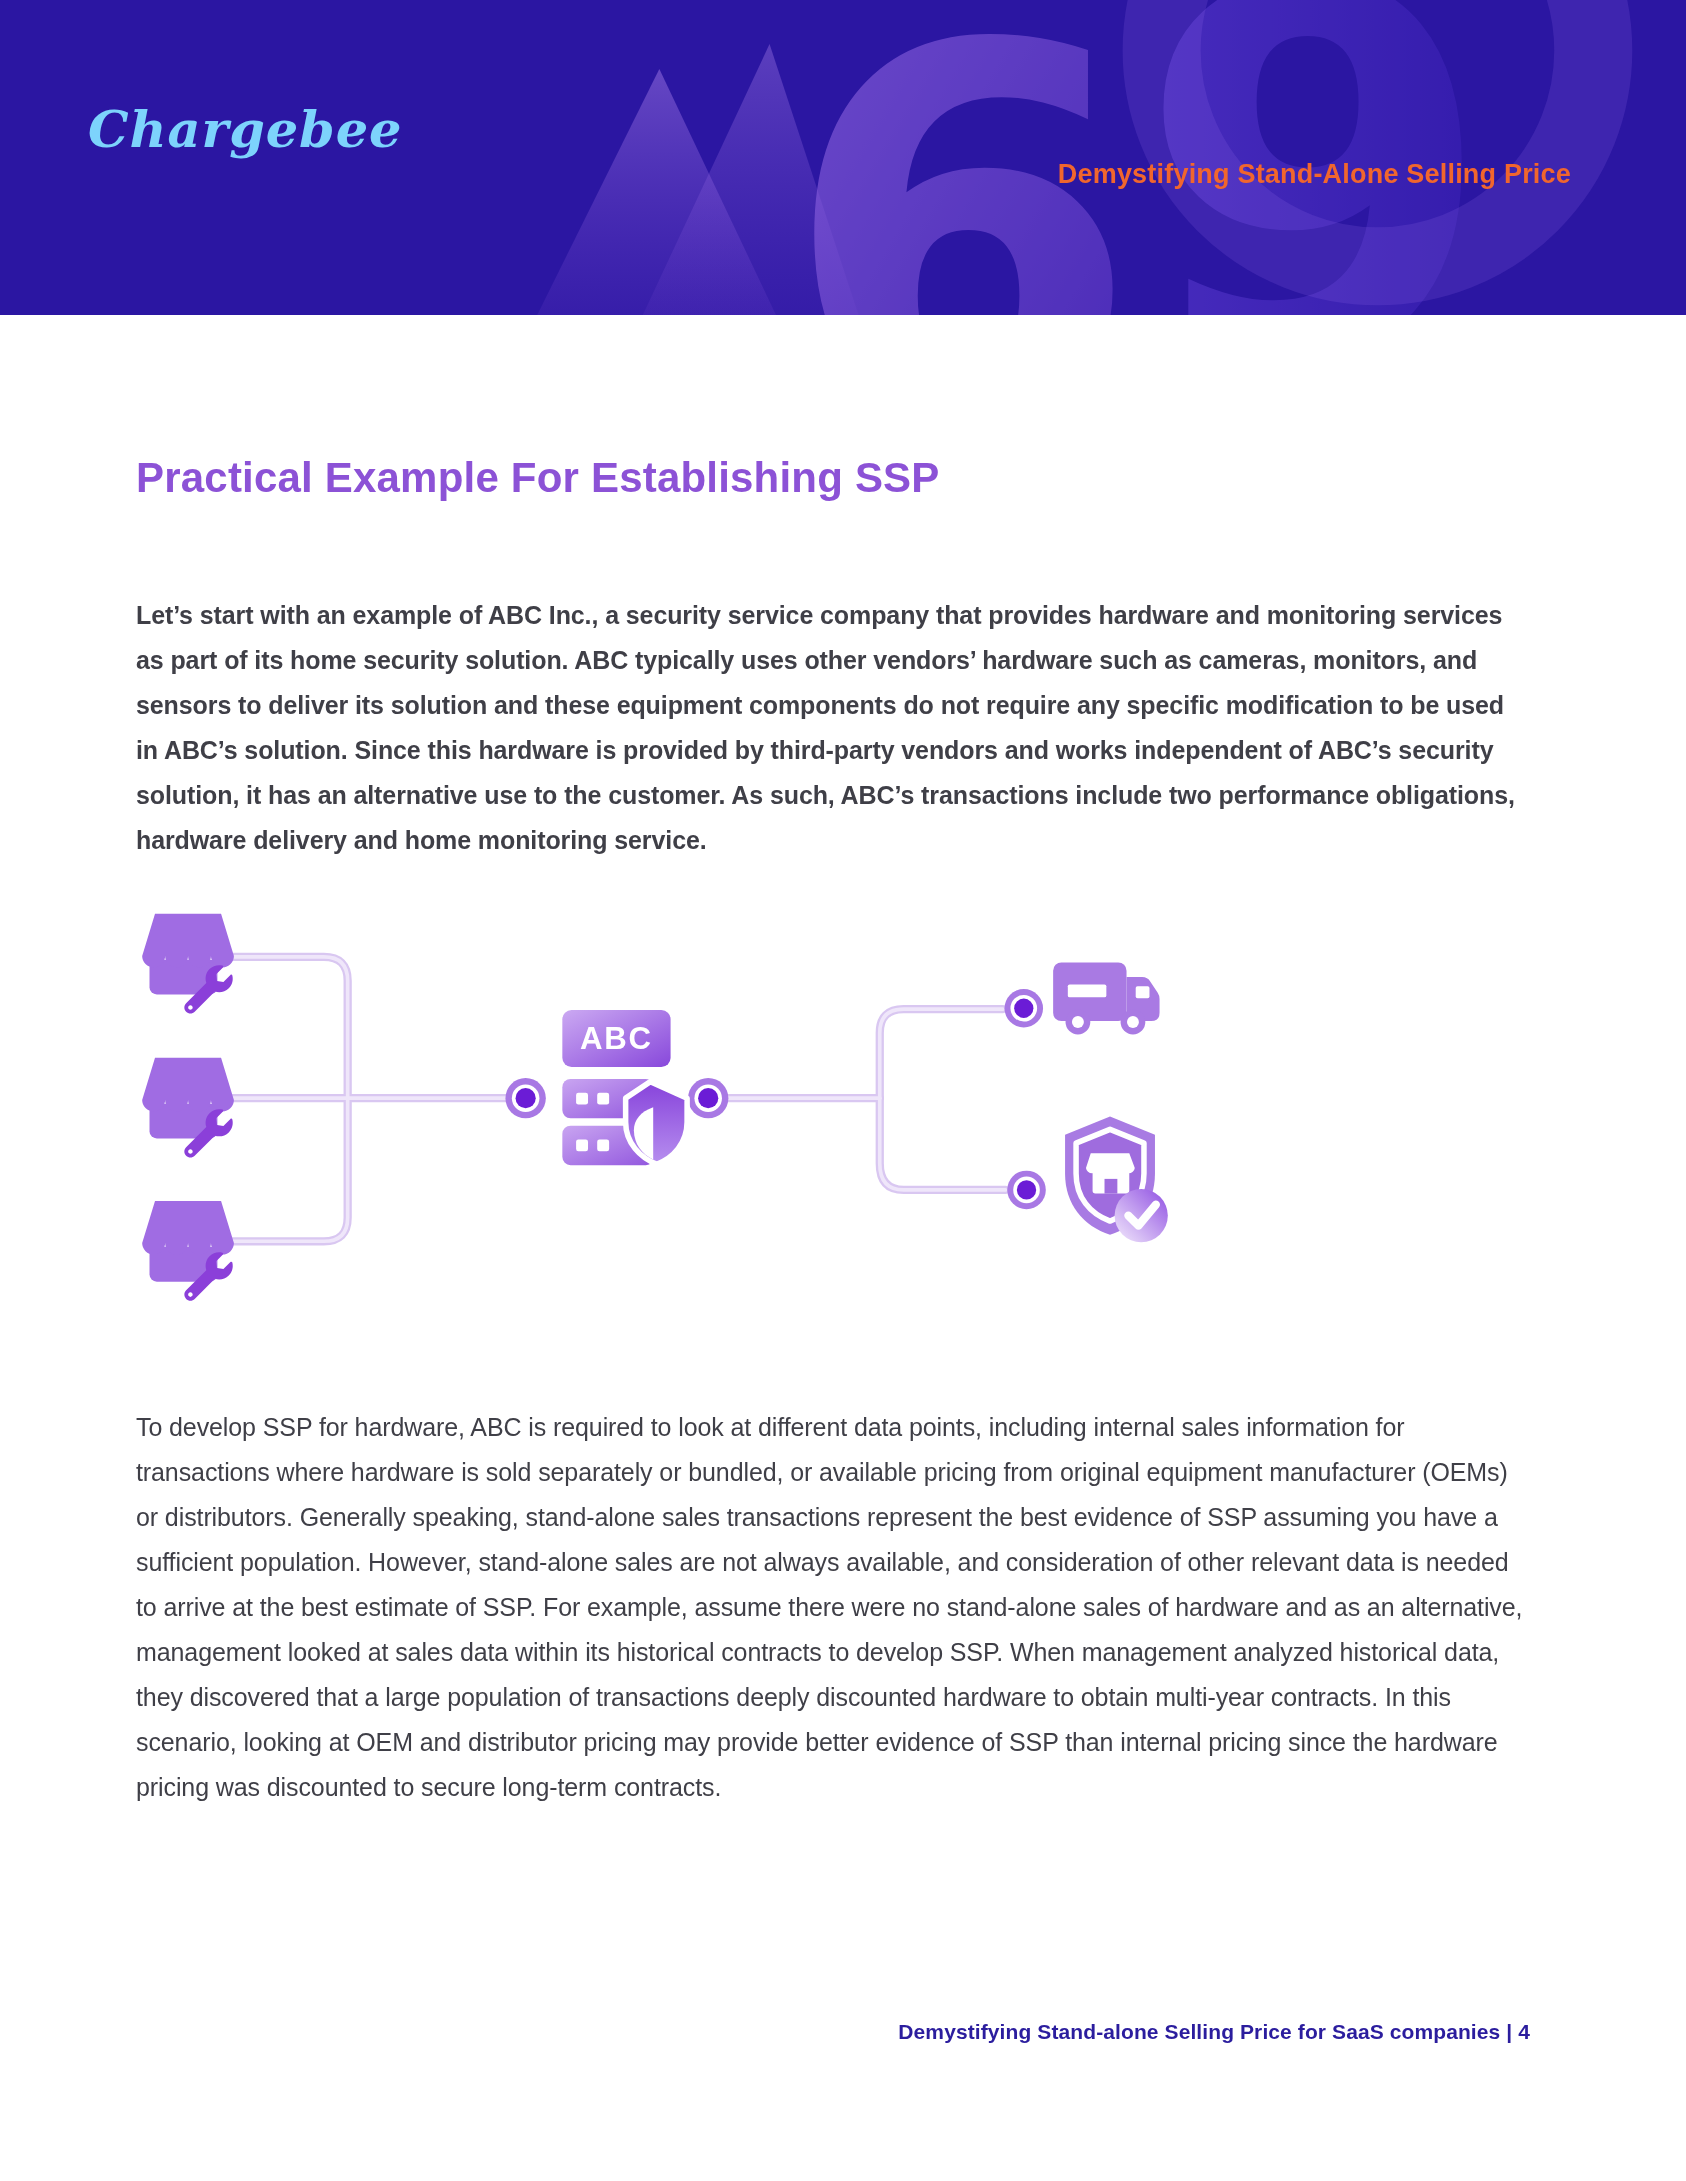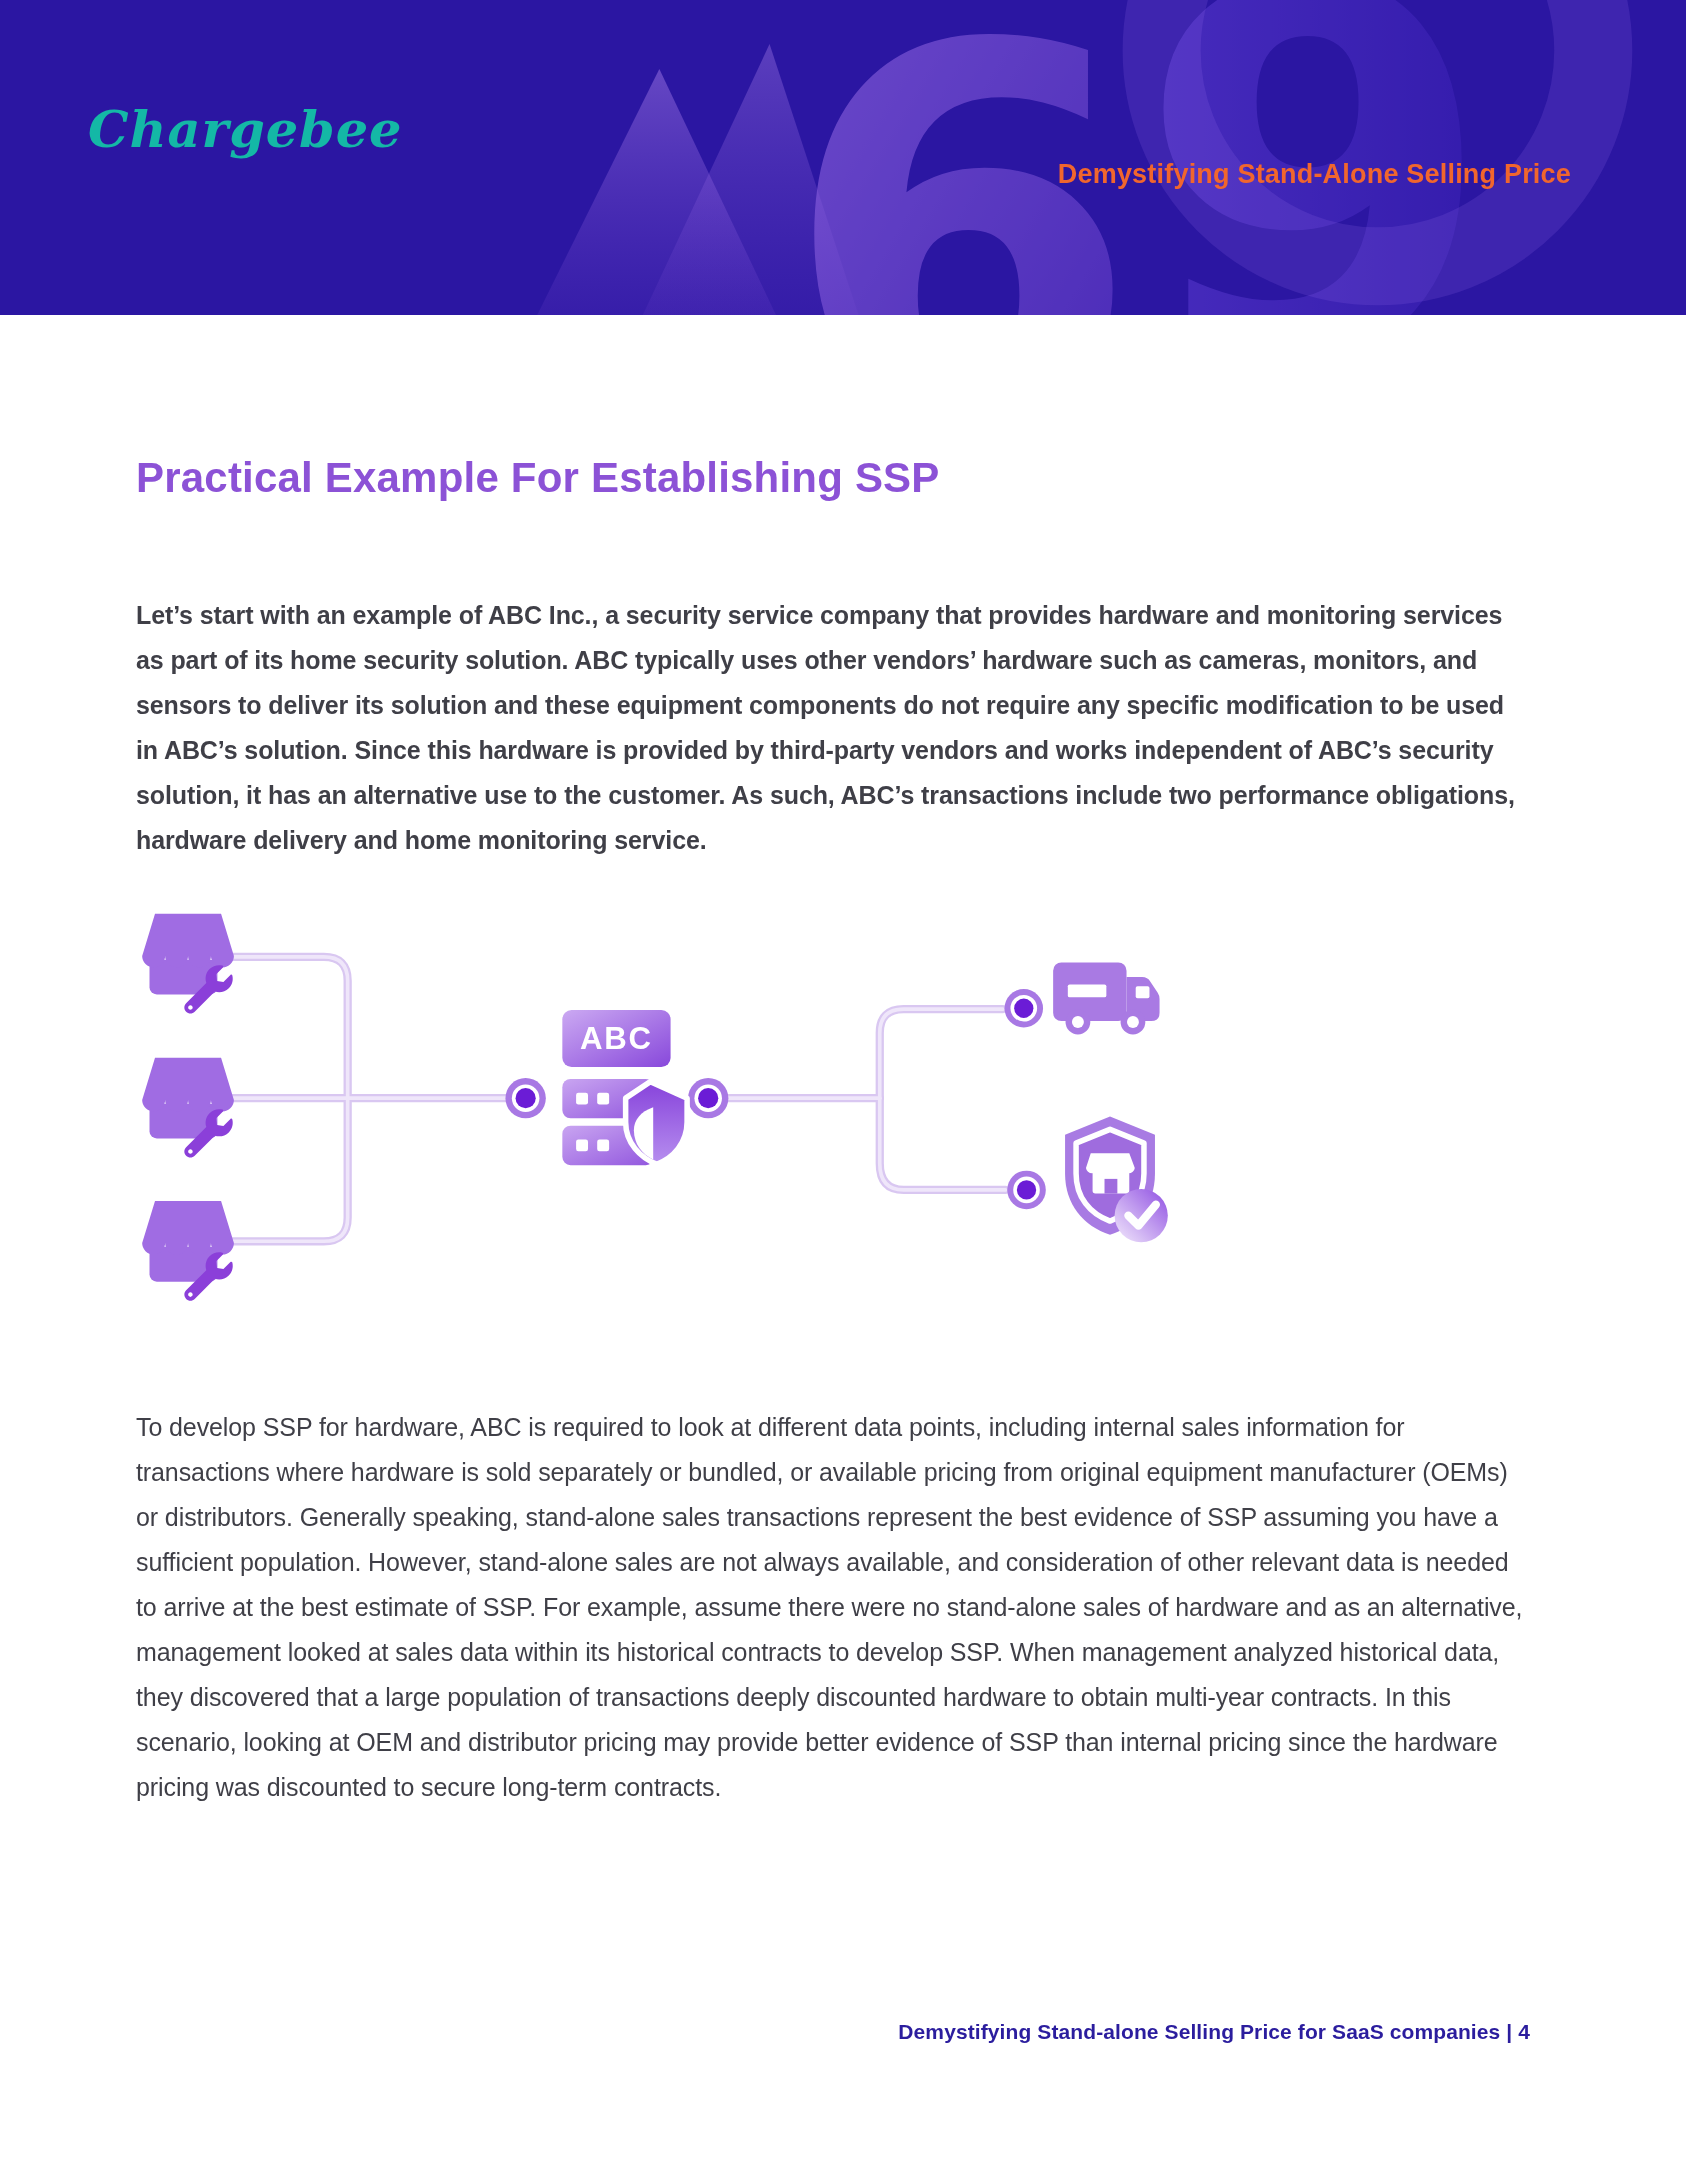--- a/index.html
+++ b/index.html
@@ -2,21 +2,21 @@
 <html style="font-size:14.7px"><head>
 <meta charset="utf-8">
 <style>
   html,body{margin:0;padding:0;}
   body{font-family:"Liberation Sans", sans-serif; background:#ffffff;}
   .page{position:relative;width:1686px;height:2182px;background:#ffffff;overflow:hidden;}
 
   
   .banner{position:absolute;left:0;top:0;width:1686px;height:315px;background:#2B16A2;overflow:hidden;}
   .banner-art{position:absolute;left:0;top:0;}
-  .logo{position:absolute;left:88px;top:99px;font-family:"DejaVu Serif", serif;font-style:italic;font-weight:700;font-size:51px;color:#14b8a6;letter-spacing:0.9px;}
+  .logo{position:absolute;left:88px;top:99px;font-family:"DejaVu Serif", serif;font-style:italic;font-weight:700;font-size:51px;color:#7dd3fc;letter-spacing:0.9px;}
   .banner-title{position:absolute;top:157px;right:115px;font-weight:700;font-size:27px;line-height:35px;letter-spacing:0.2px;}
   .banner-title .l1{color:#F1662D;}
   .banner-title .l2{color:#ffffff;}
 
   
   .heading{position:absolute;left:136px;top:454px;margin:0;font-size:42px;font-weight:700;color:#8C52D6;letter-spacing:0.2px;}
   .body-text{position:absolute;left:136px;width:1392px;font-size:25px;line-height:45px;color:#3F3F47;letter-spacing:-0.1px;}
   #p1{top:568px;font-weight:bold;}
   #p2{top:1397px;margin-top:8px;}
   #p3{top:1879px;}

